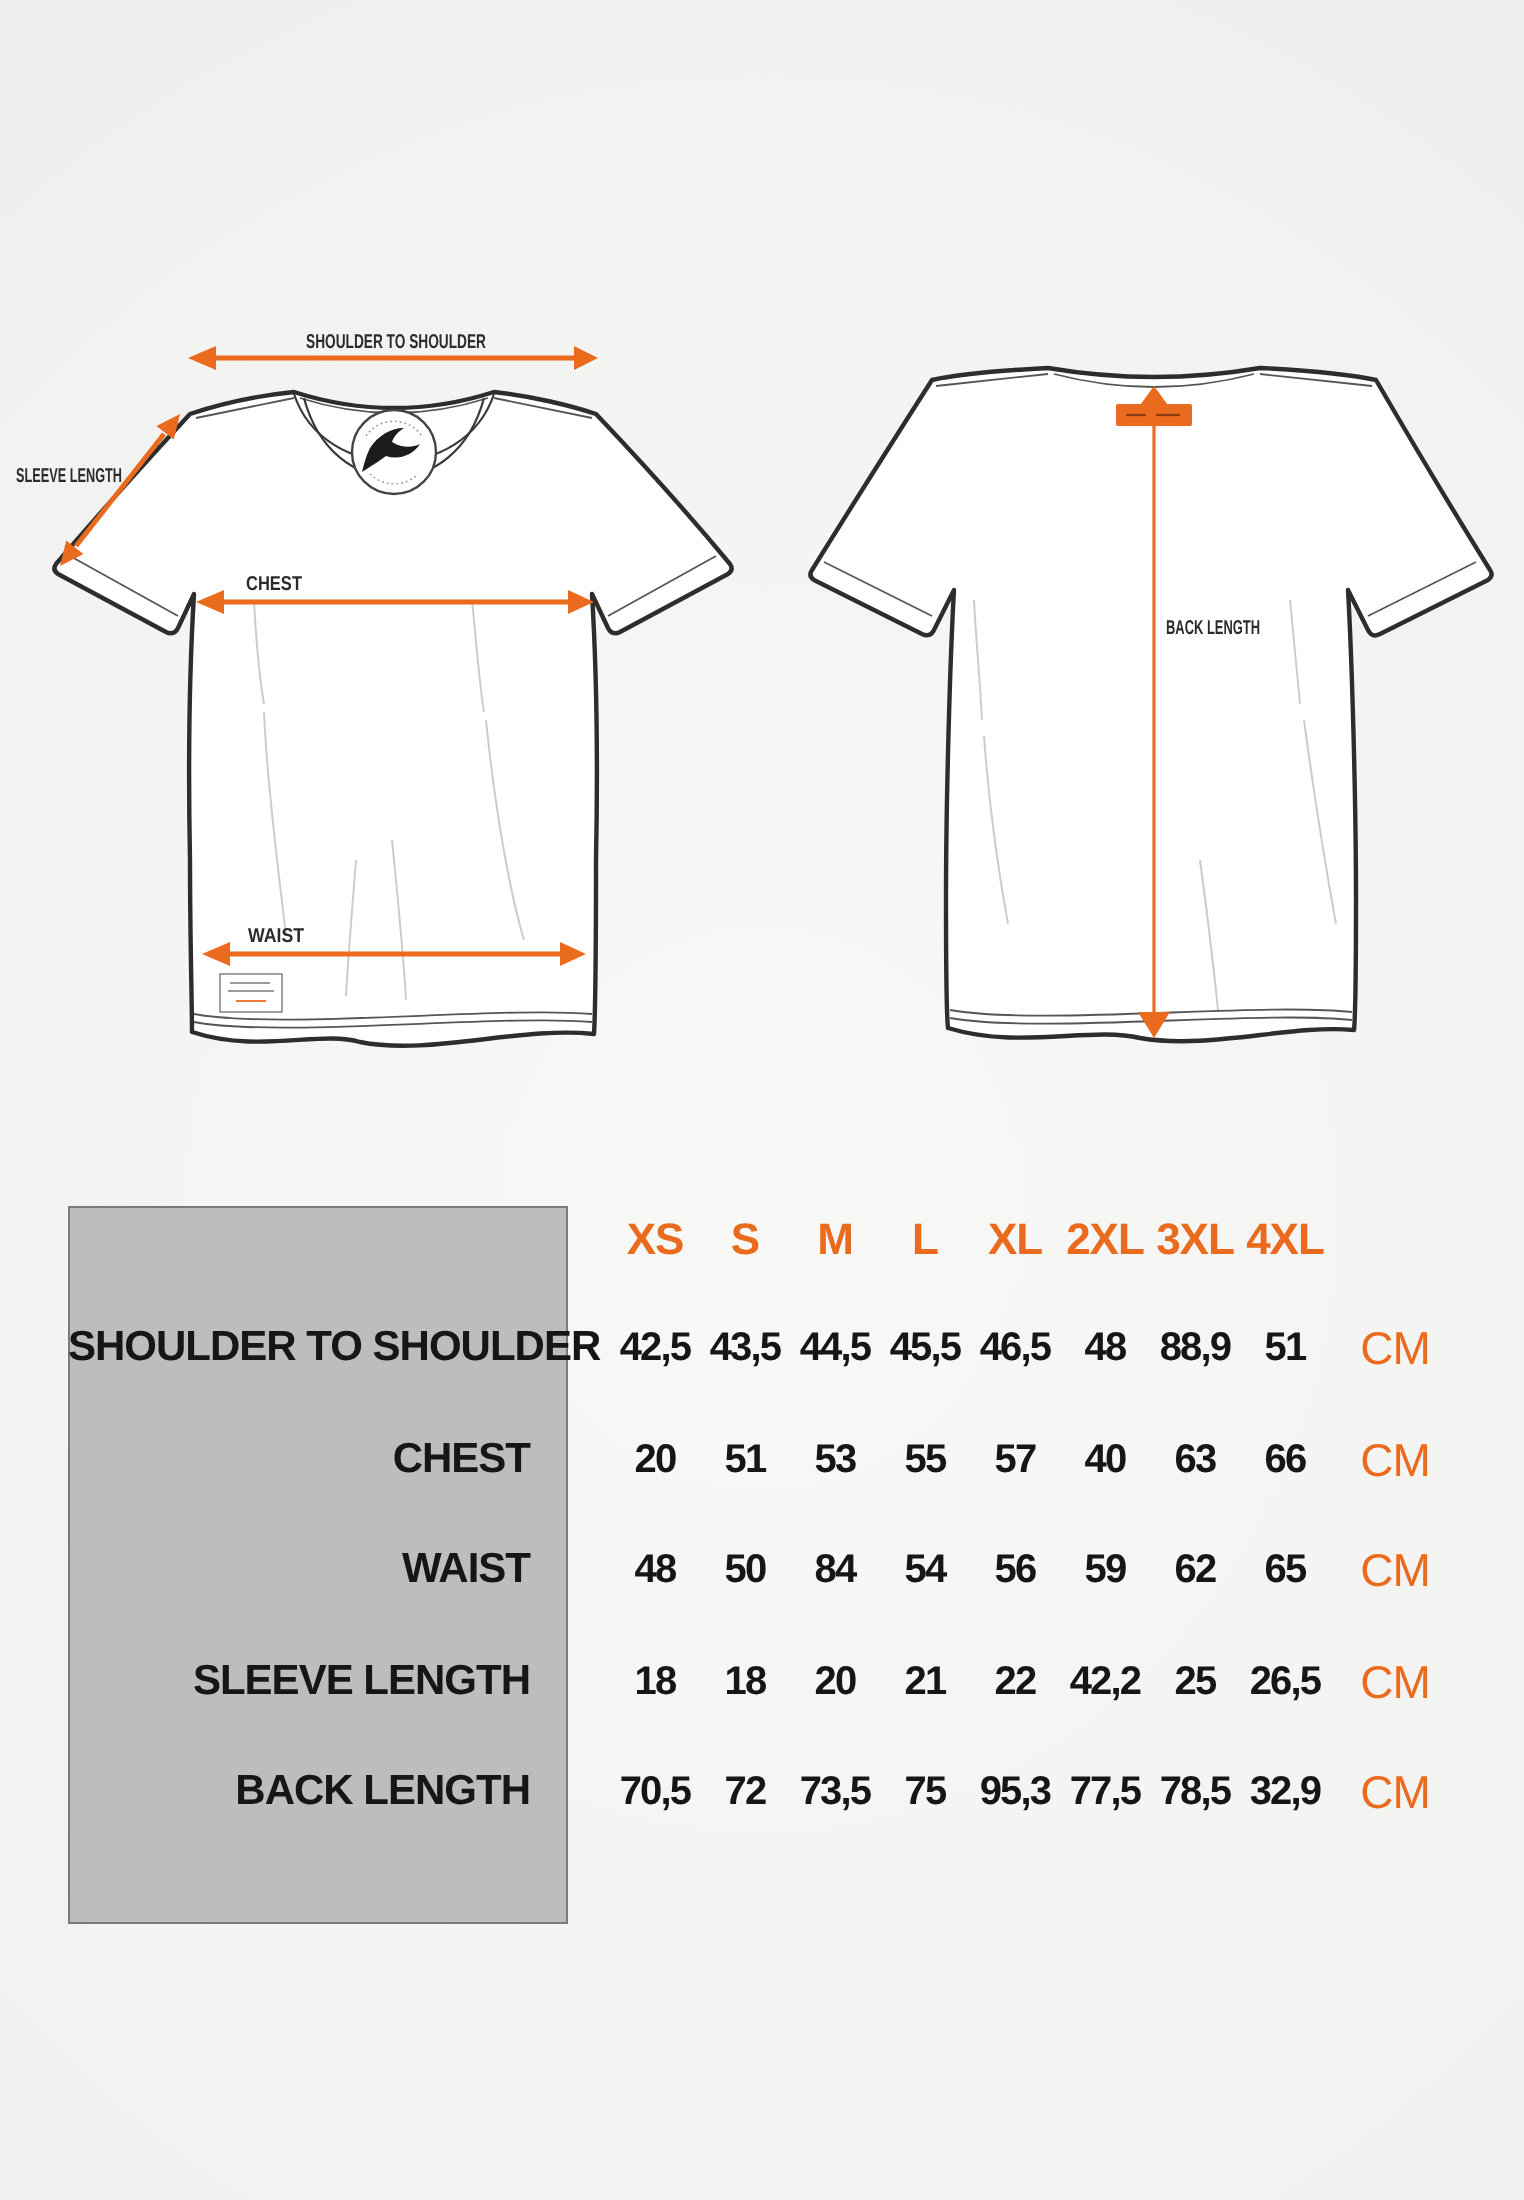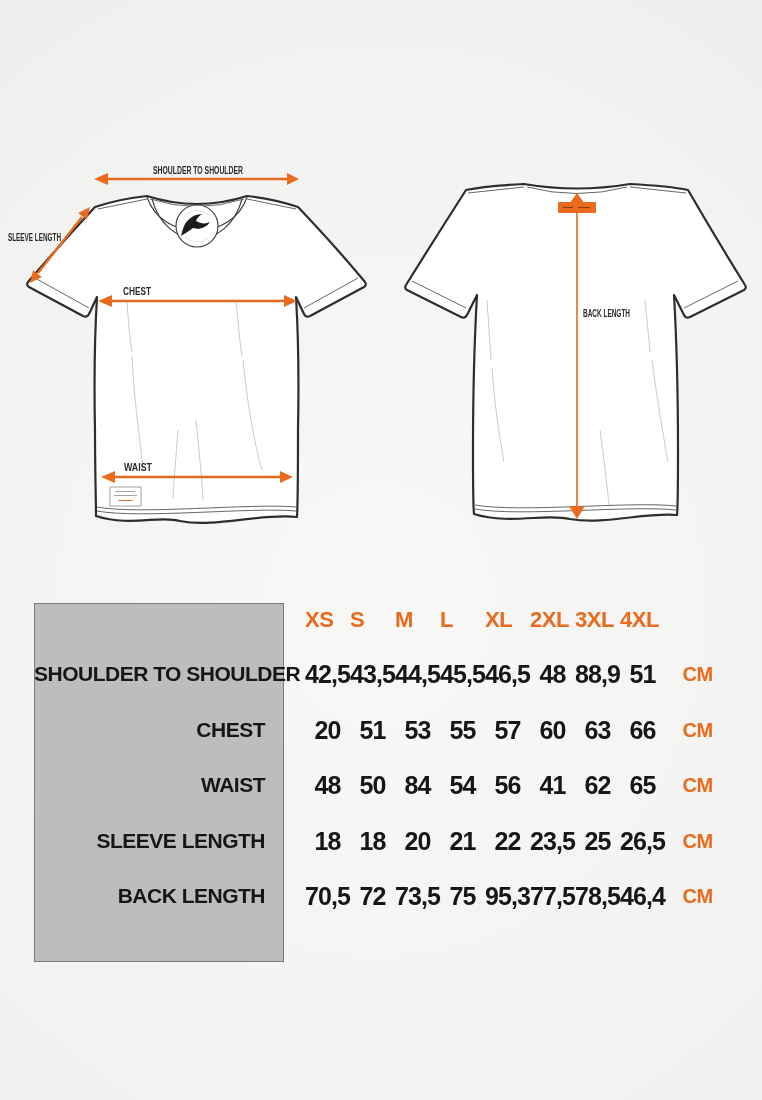--- a/index.html
+++ b/index.html
@@ -37,36 +37,36 @@
   .neck-tag{fill:var(--accent);}
   .neck-tag-text{stroke:#8a3d12;stroke-width:1.1;}
   
   .label-panel{
     position:absolute;left:34px;top:603px;width:250px;height:359px;
     background:var(--panel-bg);border:1.5px solid var(--panel-border);
     box-sizing:border-box;
   }
   .thead{position:absolute;left:305px;top:602px;height:36px;display:flex;}
   .hcell{
-    width:45px;height:36px;line-height:36px;text-align:left;
+    width:45px;height:36px;line-height:36px;text-align:center;
     font-weight:700;font-size:22px;letter-spacing:-0.5px;color:var(--accent);
   }
   .trow{position:absolute;left:34px;height:36px;display:flex;align-items:center;}
   .rlabel{
     width:250px;box-sizing:border-box;padding-right:19px;text-align:right;
     font-weight:700;font-size:21px;letter-spacing:-0.5px;color:var(--table-text);
     line-height:36px;white-space:nowrap;
   }
   .rspacer{width:21px;}
   .vcell{
-    width:45px;text-align:center;font-weight:700;font-size:25px;
+    width:45px;text-align:center;font-weight:700;font-size:20px;
     letter-spacing:-0.9px;color:var(--table-text);line-height:36px;white-space:nowrap;
   }
   .ucell{
-    width:65px;text-align:center;font-weight:700;font-size:20px;
+    width:65px;text-align:center;font-weight:400;font-size:23px;
     letter-spacing:-0.5px;color:var(--accent);line-height:36px;
   }
 </style>
 </head>
 <body>
 
 <svg class="diagram" viewBox="0 0 762 580">
 
   <g>
     <path class="shirt" d="
@@ -223,57 +223,57 @@
       <div class="ucell">CM</div>
     </div>
     <div class="trow" style="top: 712px;">
       <div class="rlabel">CHEST</div>
       <div class="rspacer"></div>
       <div class="vcell">20</div>
       <div class="vcell">51</div>
       <div class="vcell">53</div>
       <div class="vcell">55</div>
       <div class="vcell">57</div>
-      <div class="vcell">60</div>
+      <div class="vcell">40</div>
       <div class="vcell">63</div>
       <div class="vcell">66</div>
       <div class="ucell">CM</div>
     </div>
     <div class="trow" style="top: 767px;">
       <div class="rlabel">WAIST</div>
       <div class="rspacer"></div>
       <div class="vcell">48</div>
       <div class="vcell">50</div>
       <div class="vcell">84</div>
       <div class="vcell">54</div>
       <div class="vcell">56</div>
-      <div class="vcell">41</div>
+      <div class="vcell">59</div>
       <div class="vcell">62</div>
       <div class="vcell">65</div>
       <div class="ucell">CM</div>
     </div>
     <div class="trow" style="top: 823px;">
       <div class="rlabel">SLEEVE LENGTH</div>
       <div class="rspacer"></div>
       <div class="vcell">18</div>
       <div class="vcell">18</div>
       <div class="vcell">20</div>
       <div class="vcell">21</div>
       <div class="vcell">22</div>
-      <div class="vcell">23,5</div>
+      <div class="vcell">42,2</div>
       <div class="vcell">25</div>
       <div class="vcell">26,5</div>
       <div class="ucell">CM</div>
     </div>
     <div class="trow" style="top: 878px;">
       <div class="rlabel">BACK LENGTH</div>
       <div class="rspacer"></div>
       <div class="vcell">70,5</div>
       <div class="vcell">72</div>
       <div class="vcell">73,5</div>
       <div class="vcell">75</div>
       <div class="vcell">95,3</div>
       <div class="vcell">77,5</div>
       <div class="vcell">78,5</div>
-      <div class="vcell">46,4</div>
+      <div class="vcell">32,9</div>
       <div class="ucell">CM</div>
     </div>
   </div>
 
 </body></html>

